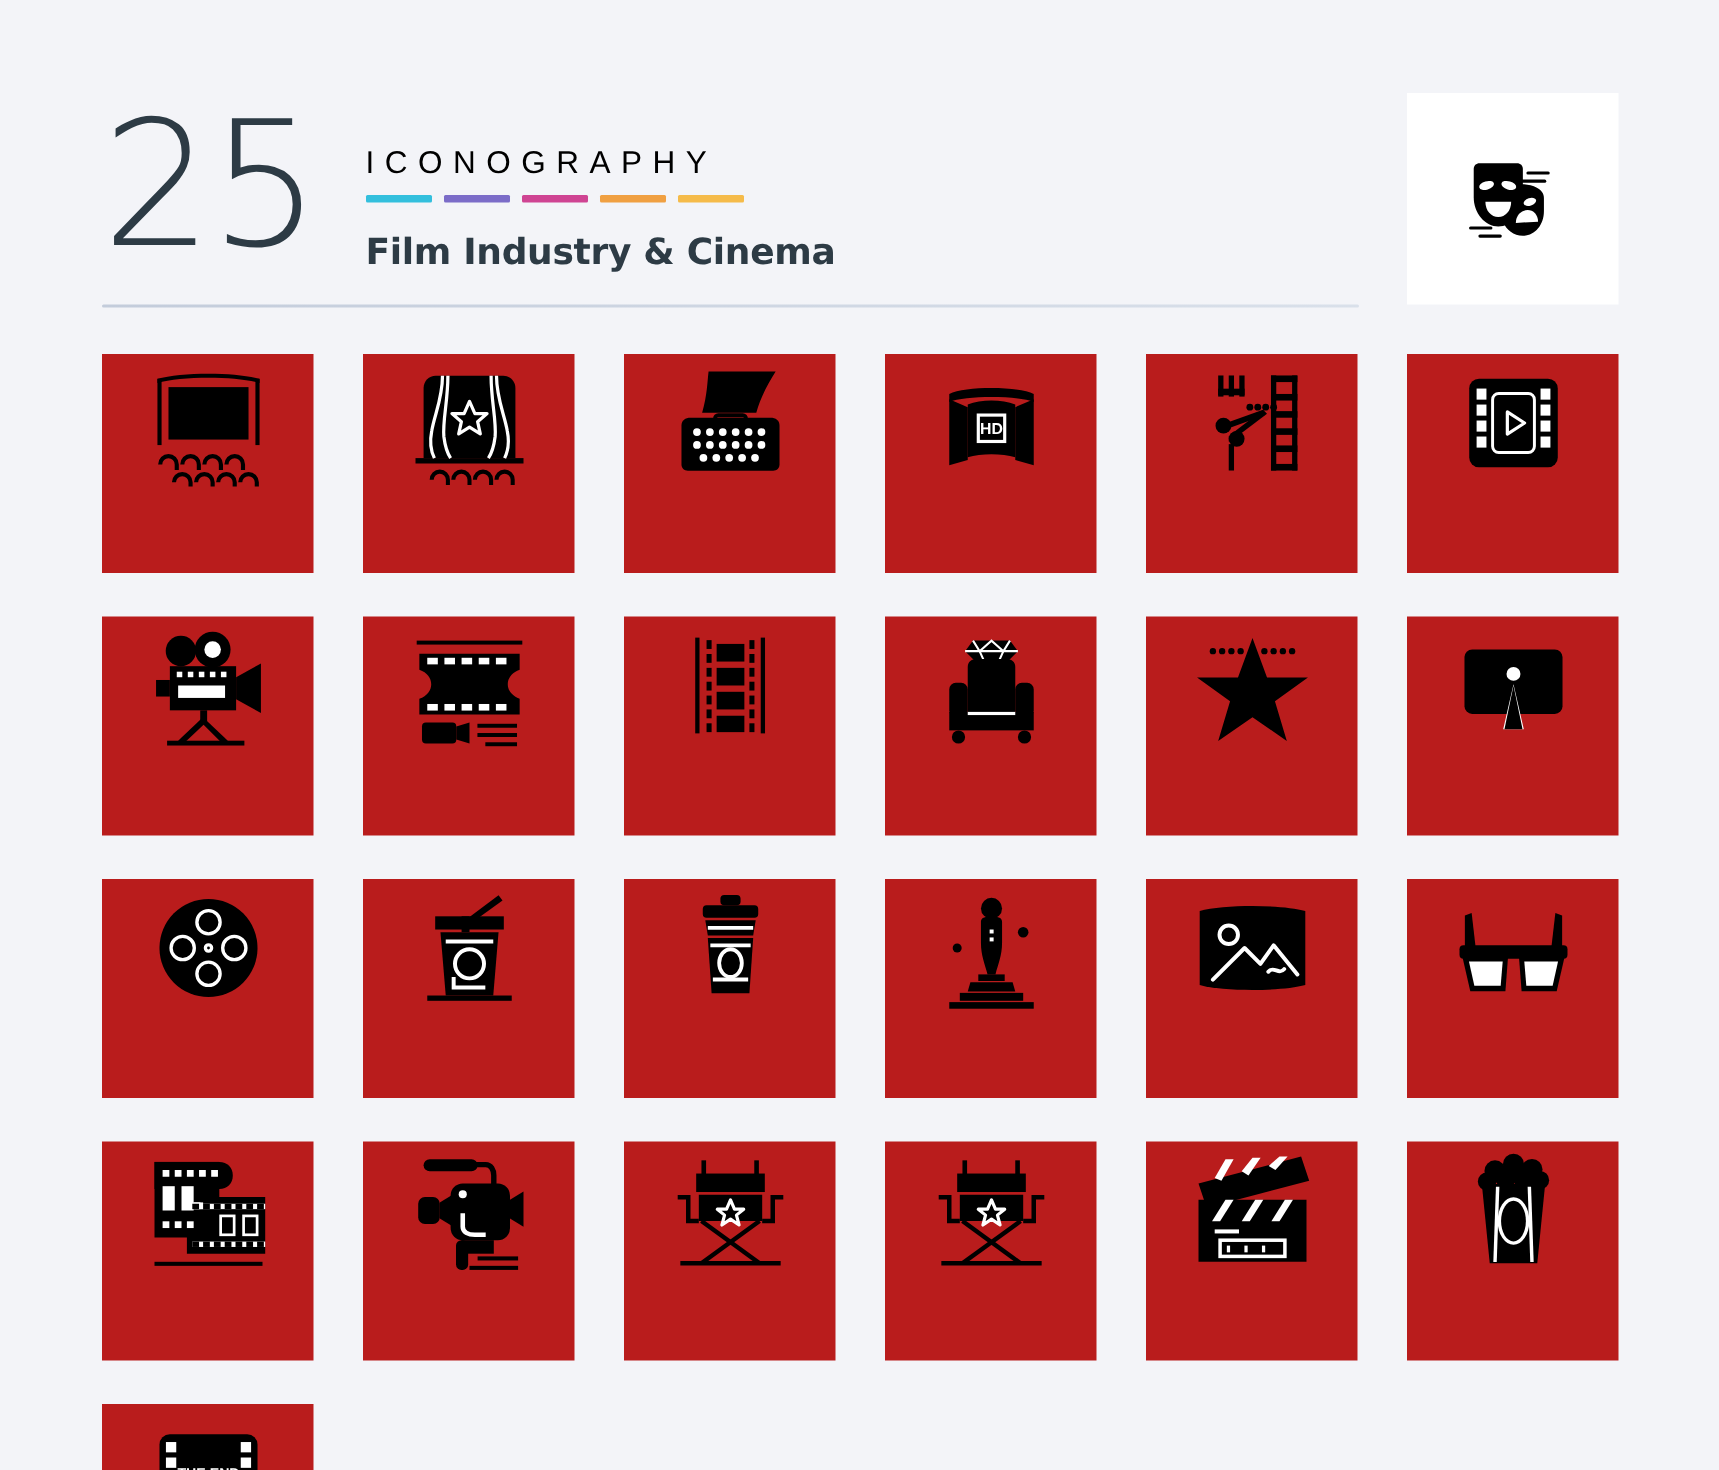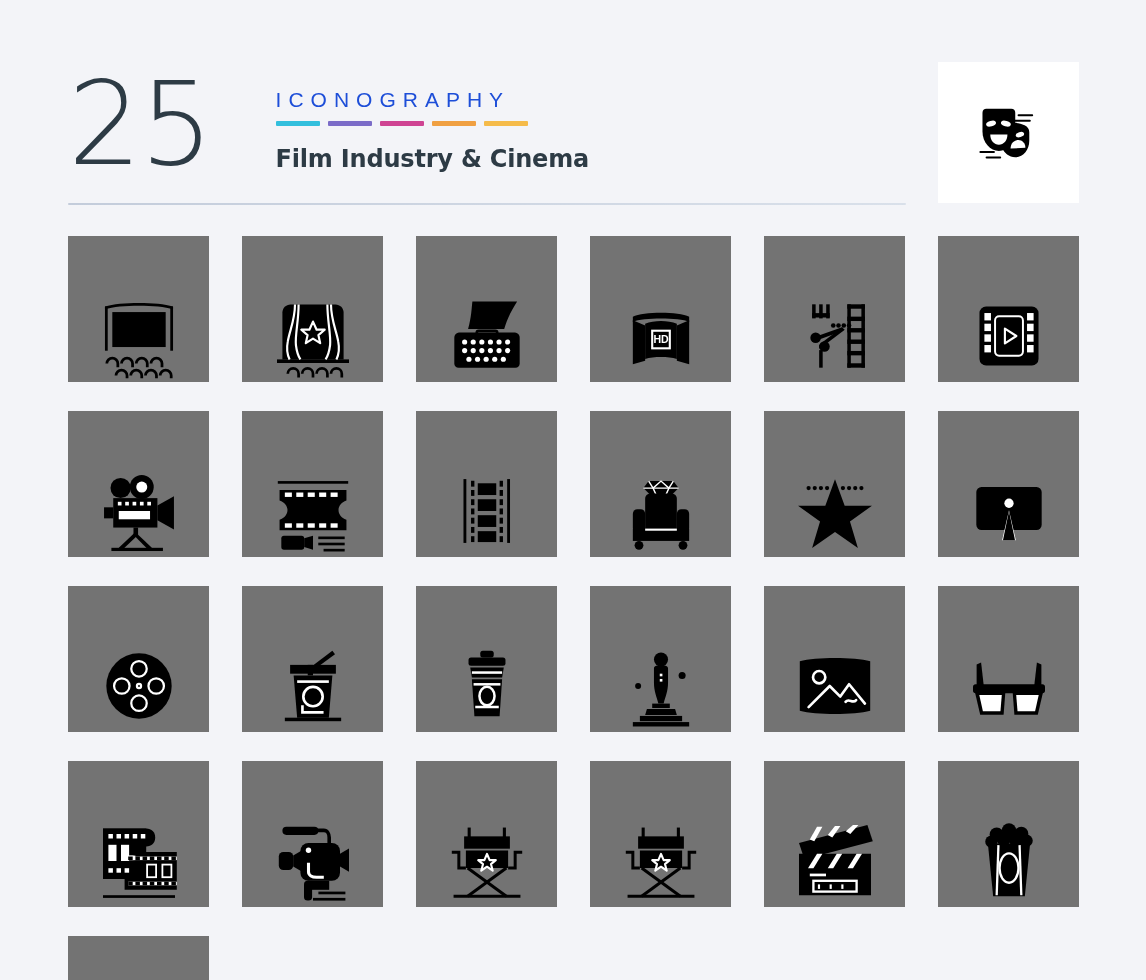--- a/index.html
+++ b/index.html
@@ -20,40 +20,39 @@
   
   .header {
     position: absolute;
     left: 68px;
     top: 62px;
     width: 840px;
     height: 142px;
   }
   .header-inner {
     display: flex;
-    align-items: flex-start;
-    gap: 32px;
+    align-items: flex-end;
   }
   .count-number {
     font-family: "DejaVu Sans", sans-serif;
     font-weight: 300;
     font-size: 116px;
     line-height: 1;
     color: #2d3b45;
     letter-spacing: -2px;
     margin-top: 4px;
     margin-right: 32px;
   }
   .header-text { padding-top: 26px; }
   .kicker {
     font-family: "Liberation Sans", sans-serif;
     font-size: 21px;
     font-weight: 400;
     letter-spacing: 7px;
-    color: #1d4ed8;
+    color: #000000;
   }
   .color-bars {
     display: flex;
     gap: 8px;
     margin-top: 9px;
     margin-bottom: 19px;
   }
   .color-bars i {
     display: block;
     width: 44px;
@@ -94,23 +93,23 @@
     left: 68px;
     top: 236px;
     width: 1011px;
     display: grid;
     grid-template-columns: repeat(6, 141px);
     grid-auto-rows: 146px;
     column-gap: 33px;
     row-gap: 29px;
   }
   .card {
-    background: #737373;
+    background: #b91c1c;
     display: flex;
-    align-items: flex-end;
+    align-items: flex-start;
     justify-content: center;
   }
   .card svg, .featured-card svg { display: block; }
   .ic { fill: #000000; }
   .icon-wrap { width: 92px; height: 92px; display:flex; align-items:center; justify-content:center;}
 </style>
 </head>
 <body>
 
 <div class="page">

